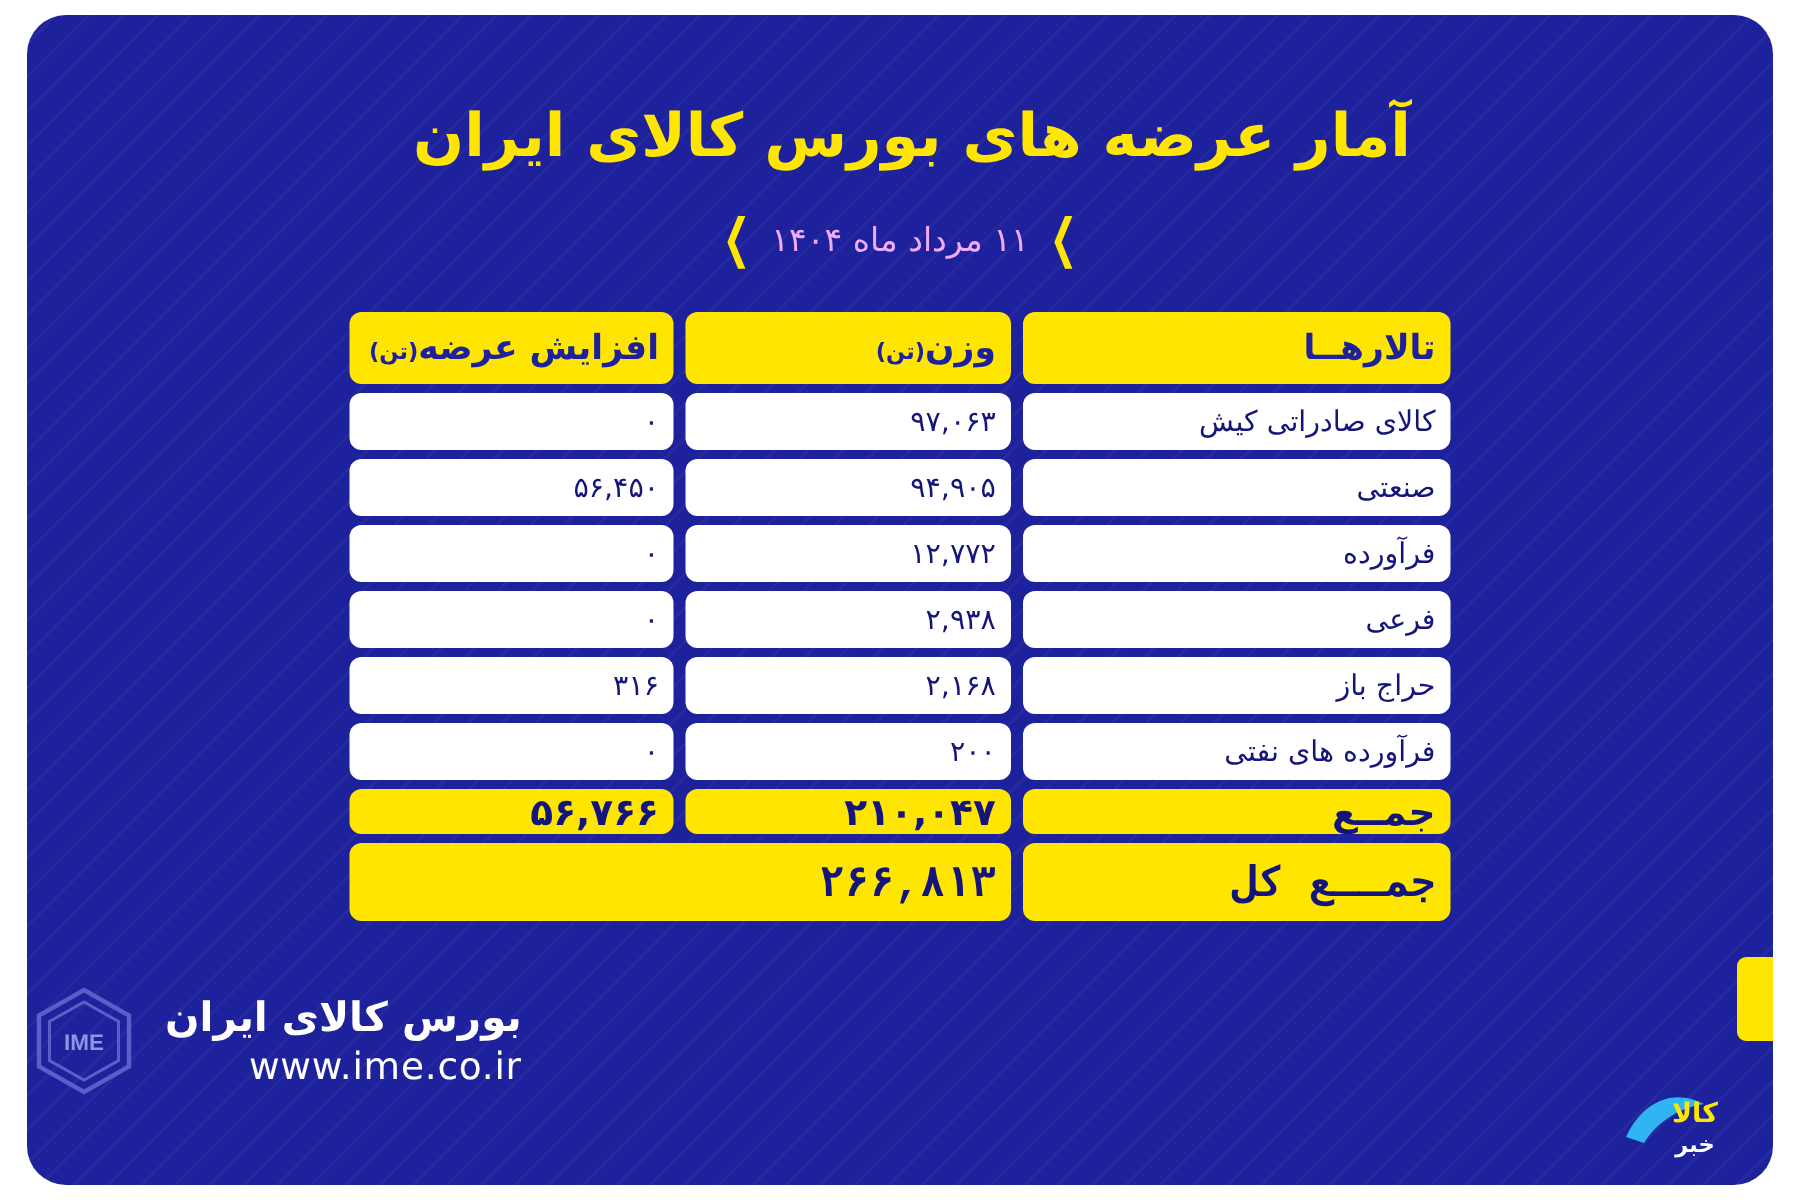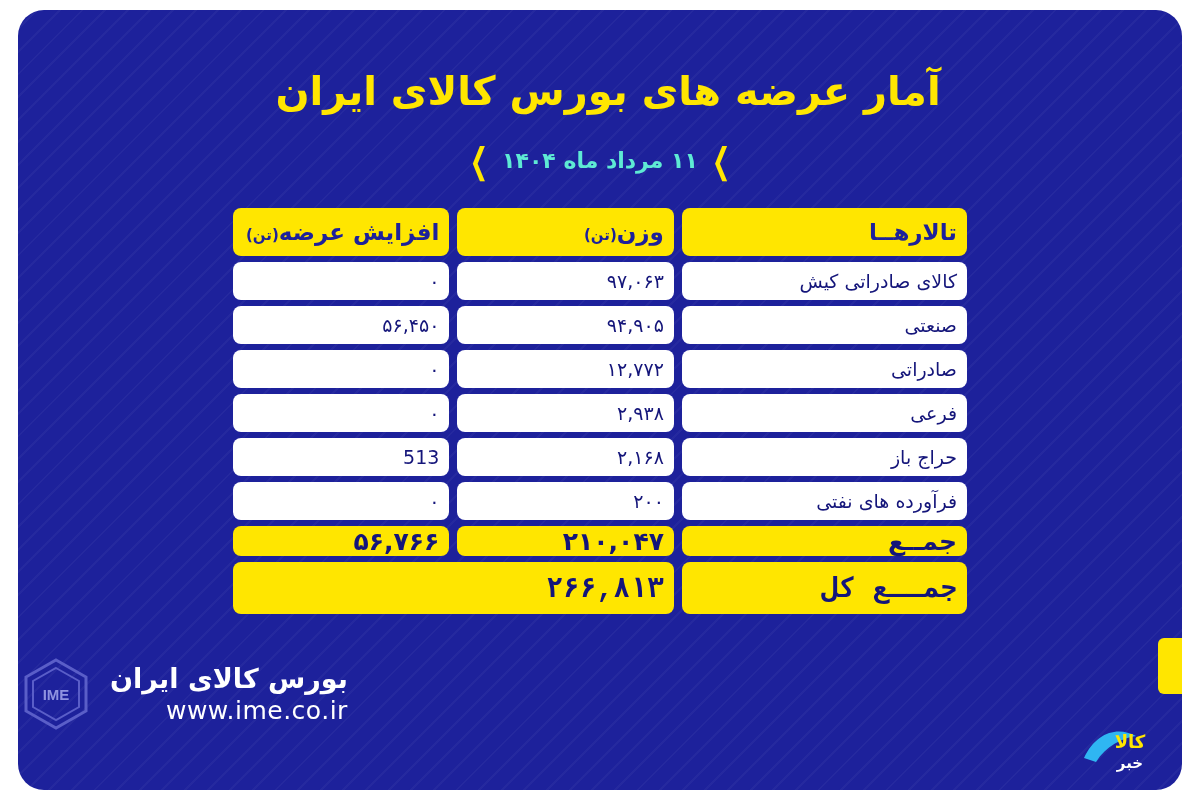--- a/index.html
+++ b/index.html
@@ -52,23 +52,23 @@
     position: absolute;
     top: 138px;
     left: 0;
     right: 0;
     display: flex;
     justify-content: center;
     align-items: center;
     gap: 14px;
   }
   .subtitle {
-    color: #5eead4;
+    color: #f0abfc;
     font-size: 22px;
-    font-weight: bold;
+    font-weight: normal;
   }
   .chev {
     color: #ffe600;
     font-size: 22px;
     font-weight: bold;
     transform: scaleY(1.6);
     display: inline-block;
   }
   .chev.left { color: #ffe600; }
 
@@ -207,33 +207,33 @@
         <td class="hall">کالای صادراتی کیش</td>
         <td class="num">۹۷,۰۶۳</td>
         <td class="num">۰</td>
       </tr>
       <tr>
         <td class="hall">صنعتی</td>
         <td class="num">۹۴,۹۰۵</td>
         <td class="num">۵۶,۴۵۰</td>
       </tr>
       <tr>
-        <td class="hall">صادراتی</td>
+        <td class="hall">فرآورده</td>
         <td class="num">۱۲,۷۷۲</td>
         <td class="num">۰</td>
       </tr>
       <tr>
         <td class="hall">فرعی</td>
         <td class="num">۲,۹۳۸</td>
         <td class="num">۰</td>
       </tr>
       <tr>
         <td class="hall">حراج باز</td>
         <td class="num">۲,۱۶۸</td>
-        <td class="num">513</td>
+        <td class="num">۳۱۶</td>
       </tr>
       <tr>
         <td class="hall">فرآورده های نفتی</td>
         <td class="num">۲۰۰</td>
         <td class="num">۰</td>
       </tr>
       <tr class="total">
         <td>جمــع</td>
         <td>۲۱۰,۰۴۷</td>
         <td>۵۶,۷۶۶</td>

